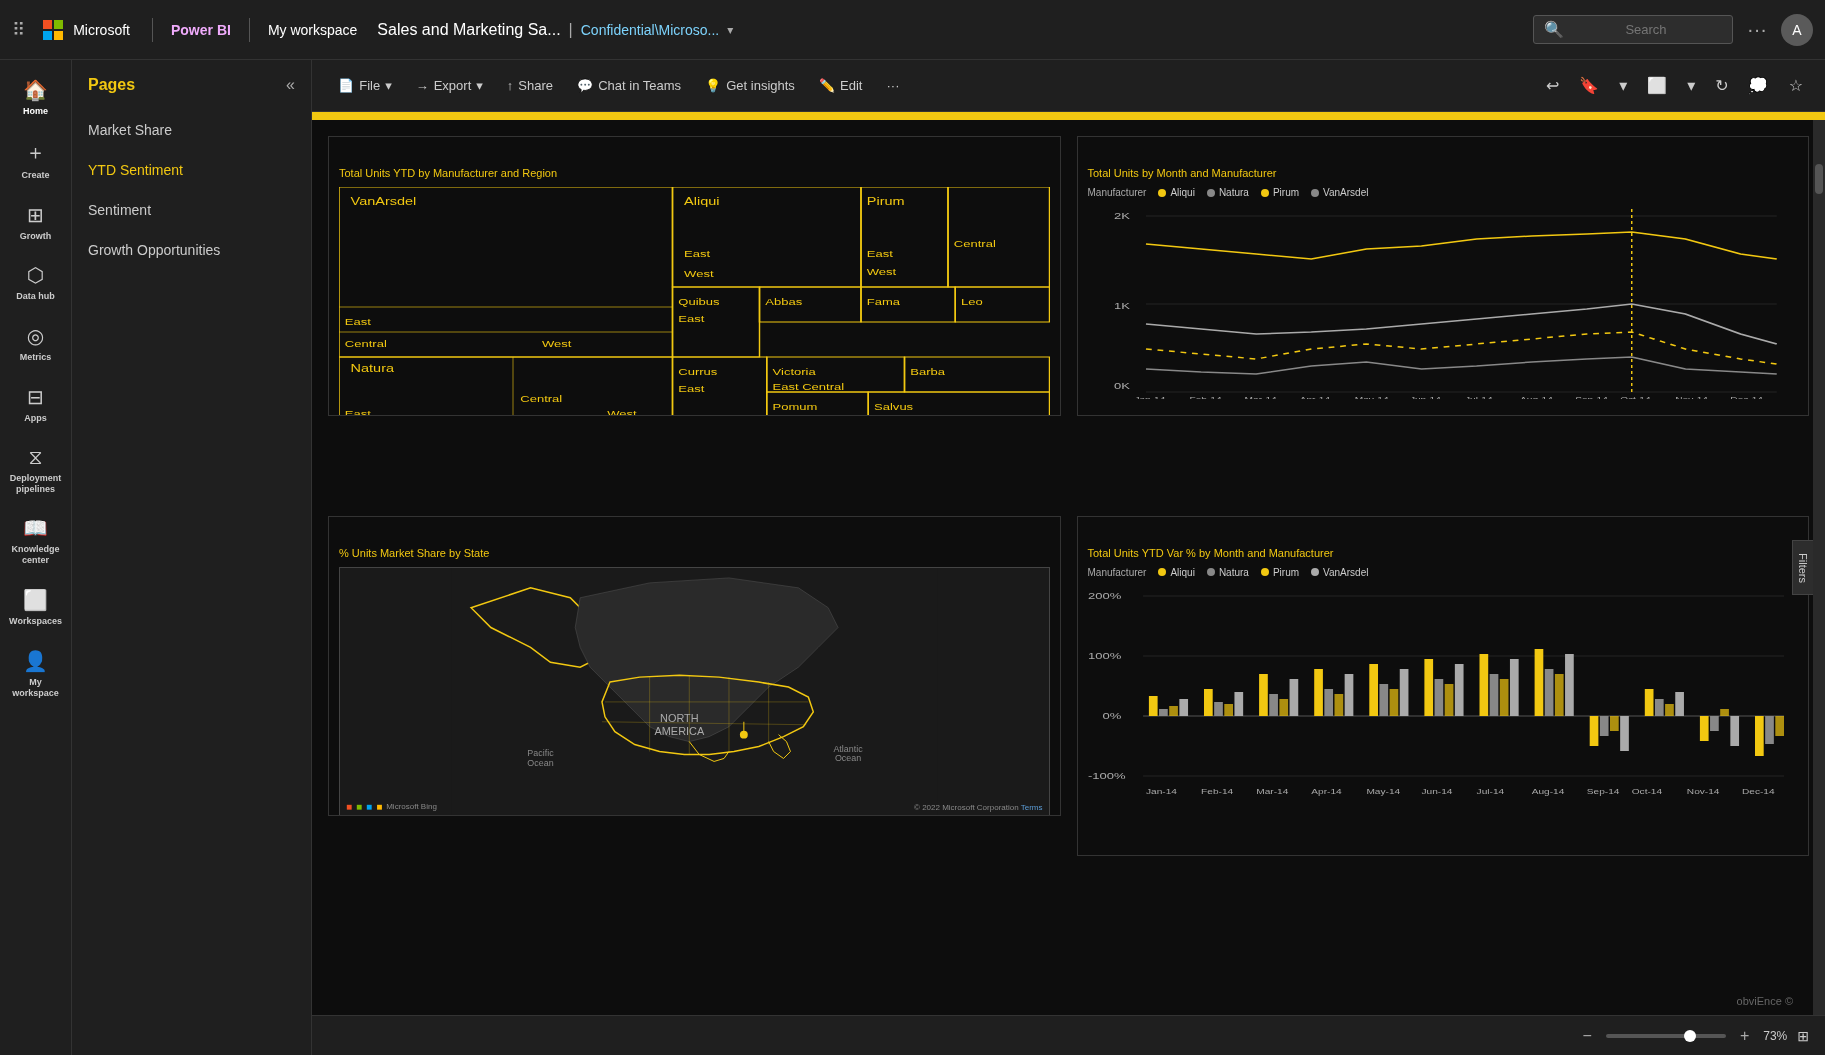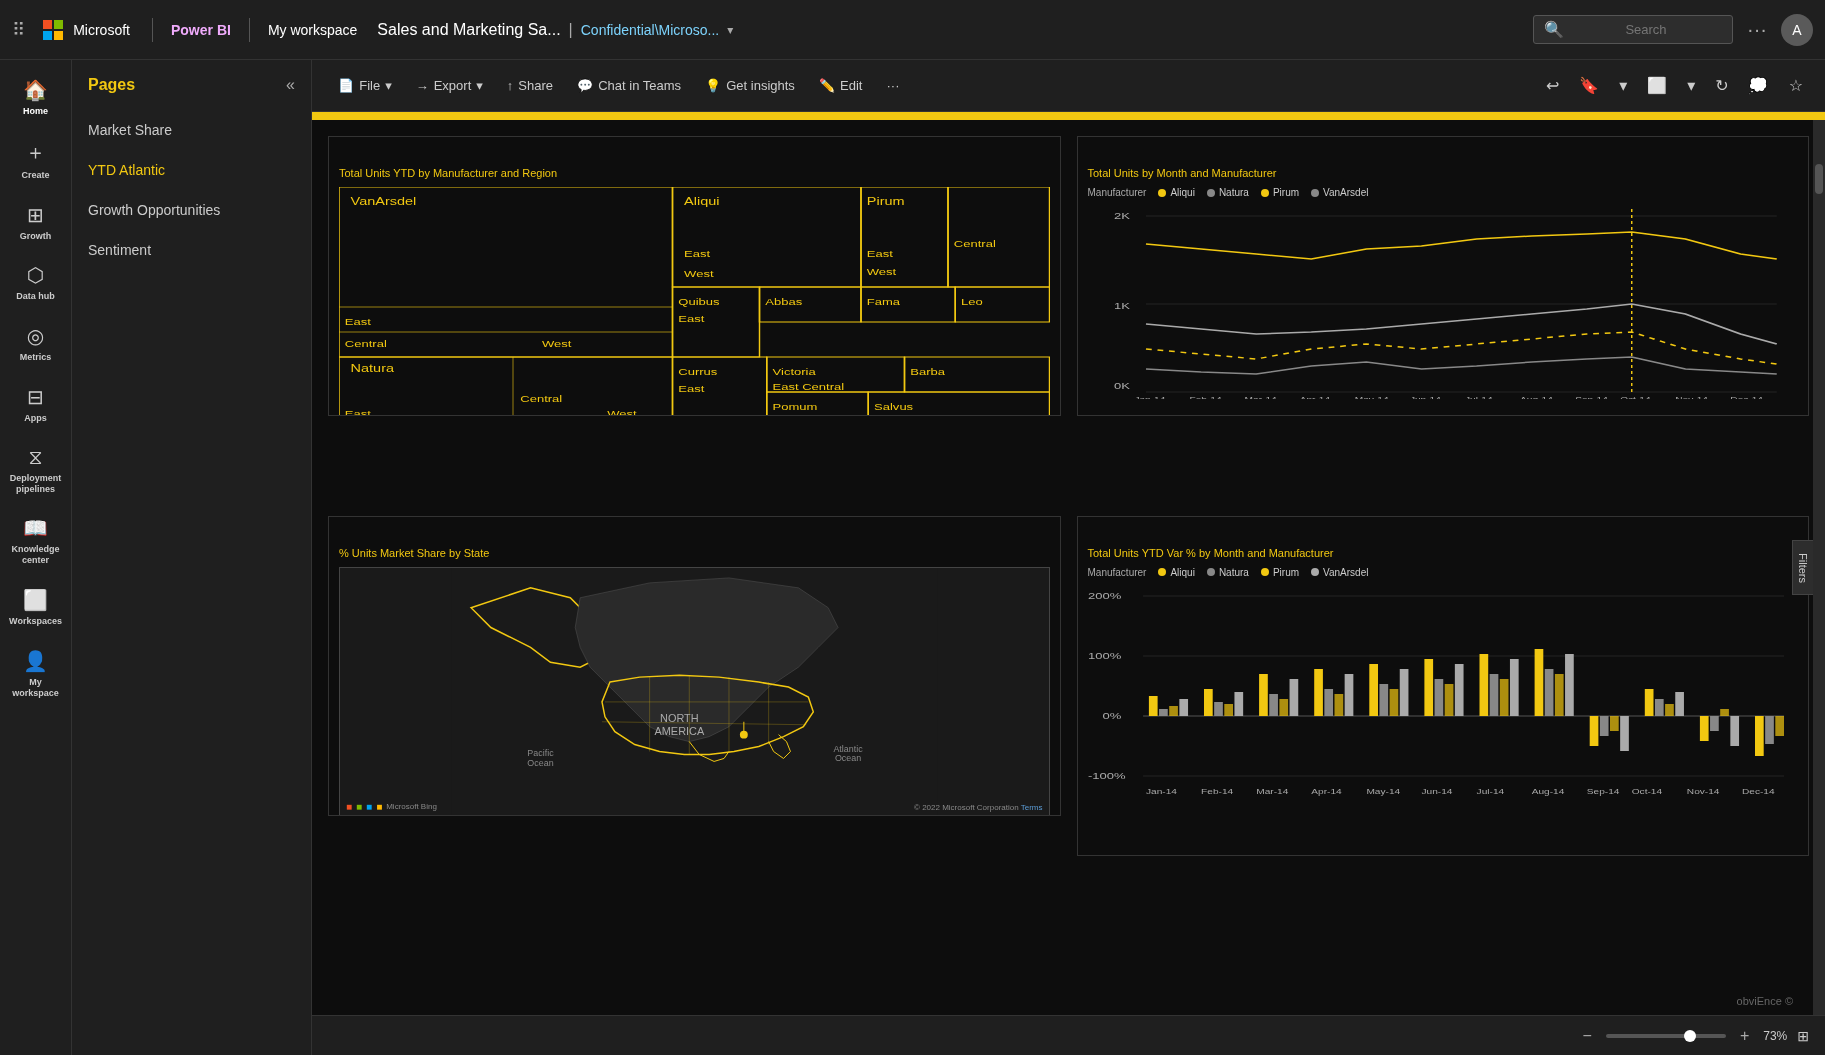--- a/index.html
+++ b/index.html
@@ -502,27 +502,27 @@
 
   <div class="pages-panel">
     <div class="pages-header">
       <span class="pages-title">Pages</span>
       <button class="collapse-btn">«</button>
     </div>
     <div class="page-item">
       <span>Market Share</span>
     </div>
     <div class="page-item active">
-      <span>YTD Atlantic</span>
+      <span>YTD Sentiment</span>
+    </div>
+    <div class="page-item">
+      <span>Sentiment</span>
     </div>
     <div class="page-item">
       <span>Growth Opportunities</span>
-    </div>
-    <div class="page-item">
-      <span>Sentiment</span>
     </div>
   </div>
 
   <div class="content-area">
 
     <div class="toolbar">
       <button class="toolbar-btn">
         <span class="toolbar-page-icon">📄</span>
         <span>File</span>
         <span>▾</span>

